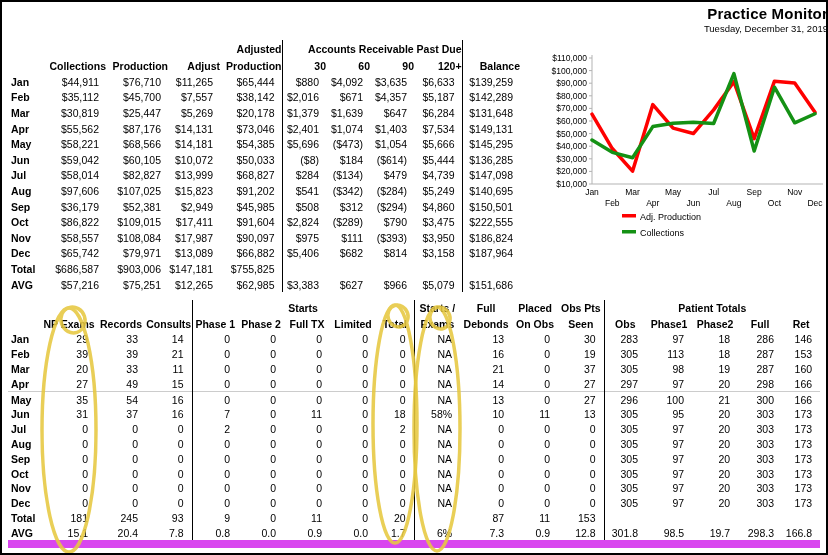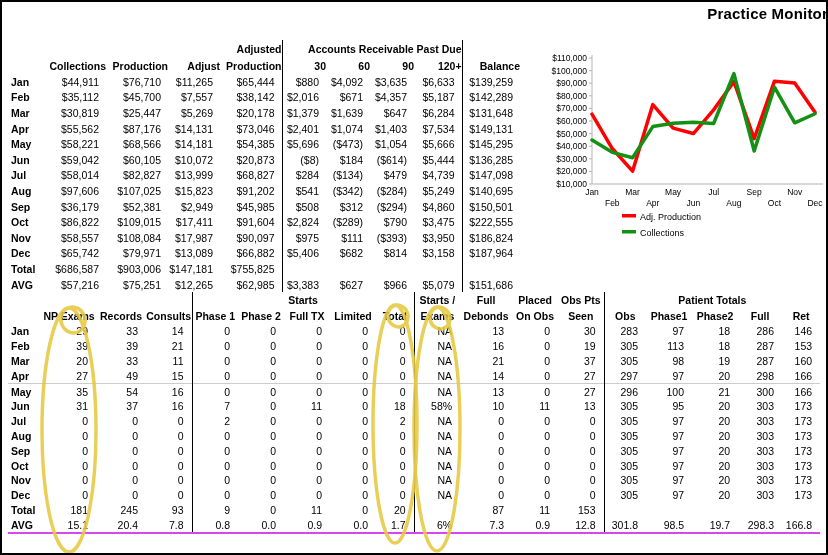--- a/index.html
+++ b/index.html
@@ -12,37 +12,38 @@
 
   table{border-collapse:collapse;table-layout:fixed}
   th,td{overflow:hidden;white-space:nowrap}
 
   #fin{position:absolute;left:8px;top:40px;width:512px;font-size:10.5px}
   #fin th{font-weight:bold;text-align:right;height:17px;padding:0;font-size:10.5px}
   #fin td{text-align:right;padding:0 7px 0 0;height:15.6px}
   #fin td.rowlbl{text-align:left;font-weight:bold;padding:0 0 0 3px}
   #fin tbody td:nth-child(6),#fin tbody td:nth-child(10),#fin .div{border-left:1px solid #000}
 
-  #starts{position:absolute;left:8px;top:292px;width:812px;font-size:10.5px;border-bottom:2px solid #d946ef}
+  #starts{position:absolute;left:8px;top:300px;width:812px;font-size:10.5px;border-bottom:8px solid #d946ef}
   #starts th{font-weight:bold;text-align:center;height:16px;padding:0;font-size:10.5px}
   #starts td{text-align:right;padding:0 8px 0 0;height:14.8px}
   #starts td.rowlbl{text-align:left;font-weight:bold;padding:0 0 0 3px}
   #starts tbody td:nth-child(5),#starts tbody td:nth-child(10),
   #starts tbody td:nth-child(14),#starts .div{border-left:1px solid #000}
   #starts tr.sep td{border-top:1px solid #ccc}
 
   .chart{position:absolute;left:534px;top:48px;width:290px;height:210px}
   .chart svg{display:block}
   #annot{position:absolute;inset:0;pointer-events:none}
 </style>
 </head>
 <body>
 
 <div class="hdr">
   <div class="title">Practice Monitor</div>
+  <div class="subtitle">Tuesday, December 31, 2019</div>
 </div>
 
 <table id="fin">
   <colgroup>
     <col style="width:36px">
       <col style="width:62px">
       <col style="width:62px">
       <col style="width:52px">
       <col style="width:62px">
     <col style="width:44px">
@@ -130,21 +131,21 @@
         <td>($473)</td>
         <td>$1,054</td>
         <td>$5,666</td>
         <td>$145,295</td>
       </tr>
       <tr>
         <td class="rowlbl">Jun</td>
         <td>$59,042</td>
         <td>$60,105</td>
         <td>$10,072</td>
-        <td>$20,873</td>
+        <td>$50,033</td>
         <td>($8)</td>
         <td>$184</td>
         <td>($614)</td>
         <td>$5,444</td>
         <td>$136,285</td>
       </tr>
       <tr>
         <td class="rowlbl">Jul</td>
         <td>$58,014</td>
         <td>$82,827</td>

